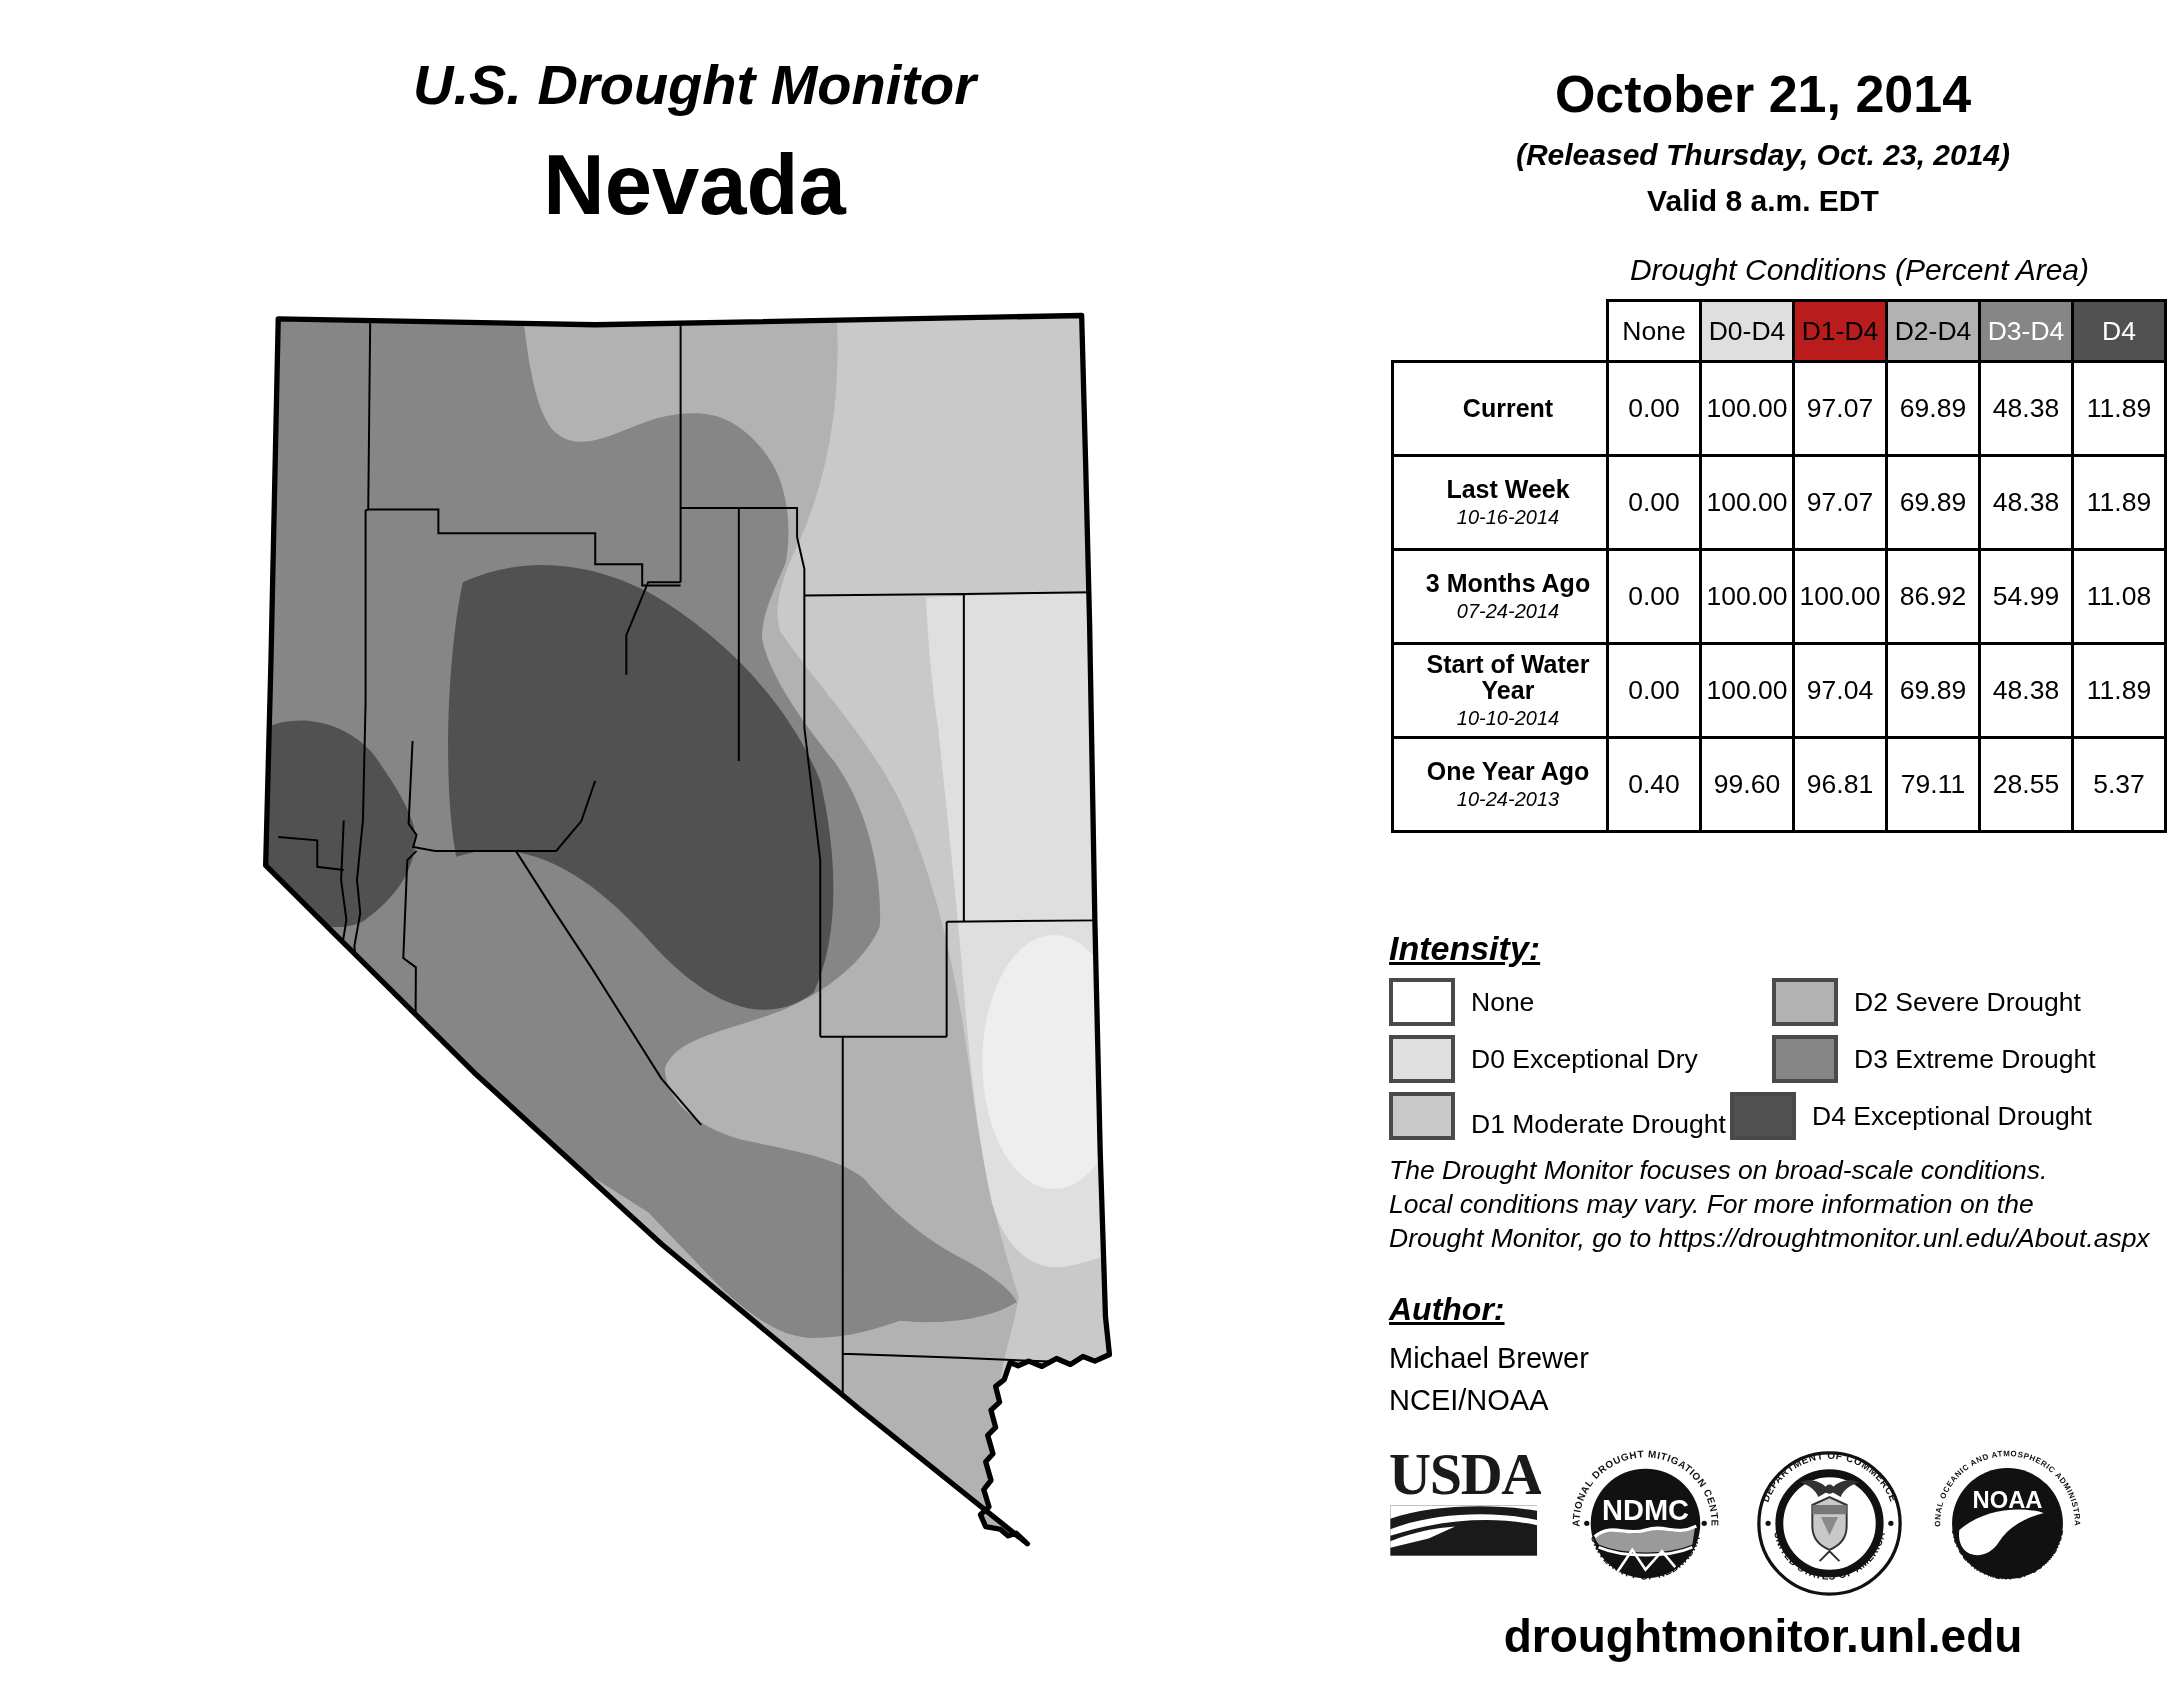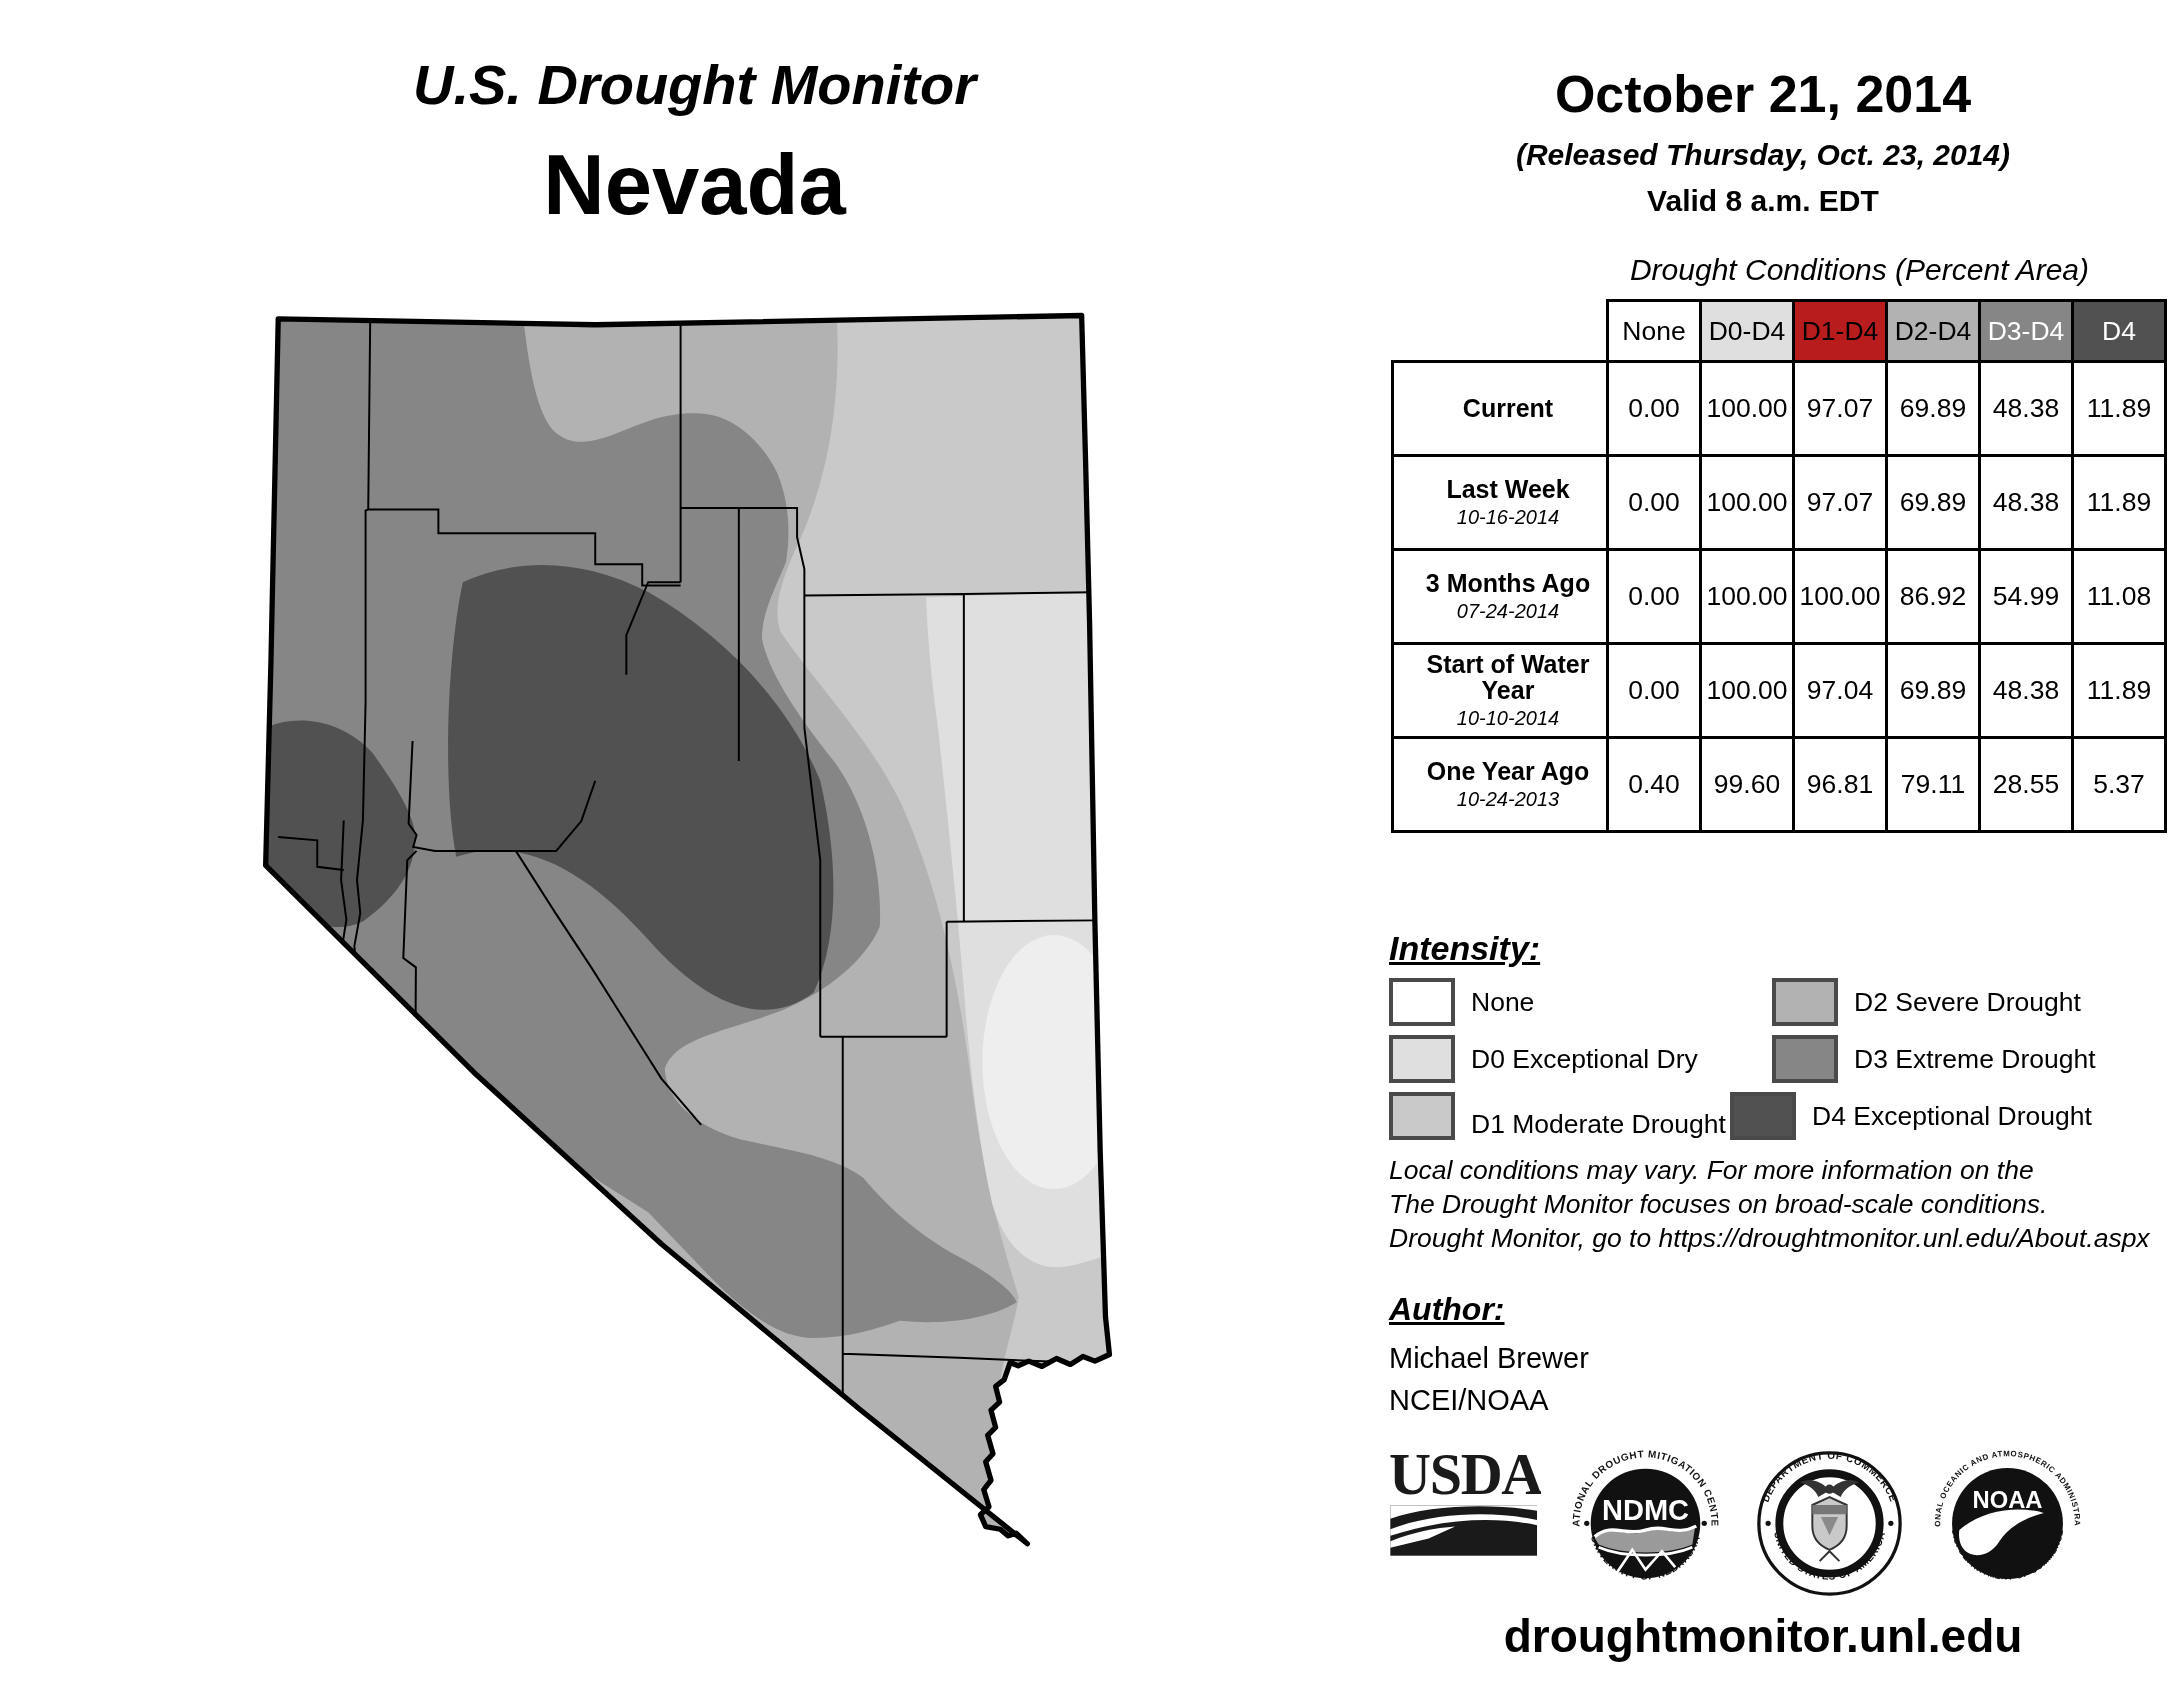--- a/index.html
+++ b/index.html
@@ -204,22 +204,22 @@
 <div class="leg-item" style="left:1772px;top:1035px;">
   <div class="sw" style="background-color: rgb(134, 134, 134);"></div>
   <div class="leg-lbl">D3 Extreme Drought</div>
 </div>
 <div class="leg-item" style="left:1730px;top:1092px;">
   <div class="sw" style="background-color: rgb(81, 81, 81);"></div>
   <div class="leg-lbl">D4 Exceptional Drought</div>
 </div>
 
 <div class="abs disc">
+  <div>The Drought Monitor focuses on broad-scale conditions.</div>
   <div>Local conditions may vary. For more information on the</div>
-  <div>The Drought Monitor focuses on broad-scale conditions.</div>
   <div>Drought Monitor, go to https://droughtmonitor.unl.edu/About.aspx</div>
 </div>
 <div class="abs author-title">Author:</div>
 <div class="abs author-name">Michael Brewer</div>
 <div class="abs author-org">NCEI/NOAA</div>
 
 <svg class="abs" style="left:1389px;top:1442px;" width="152" height="119" viewBox="0 0 230 180">
   <text x="0" y="78" class="usda-word" fill="#1a1a1a">USDA</text>
   <rect x="2" y="96" width="222" height="76" fill="#1a1a1a"></rect>
   <path d="M2,96 L224,96 L224,104 C150,92 60,96 2,116 Z" fill="#ffffff"></path>

